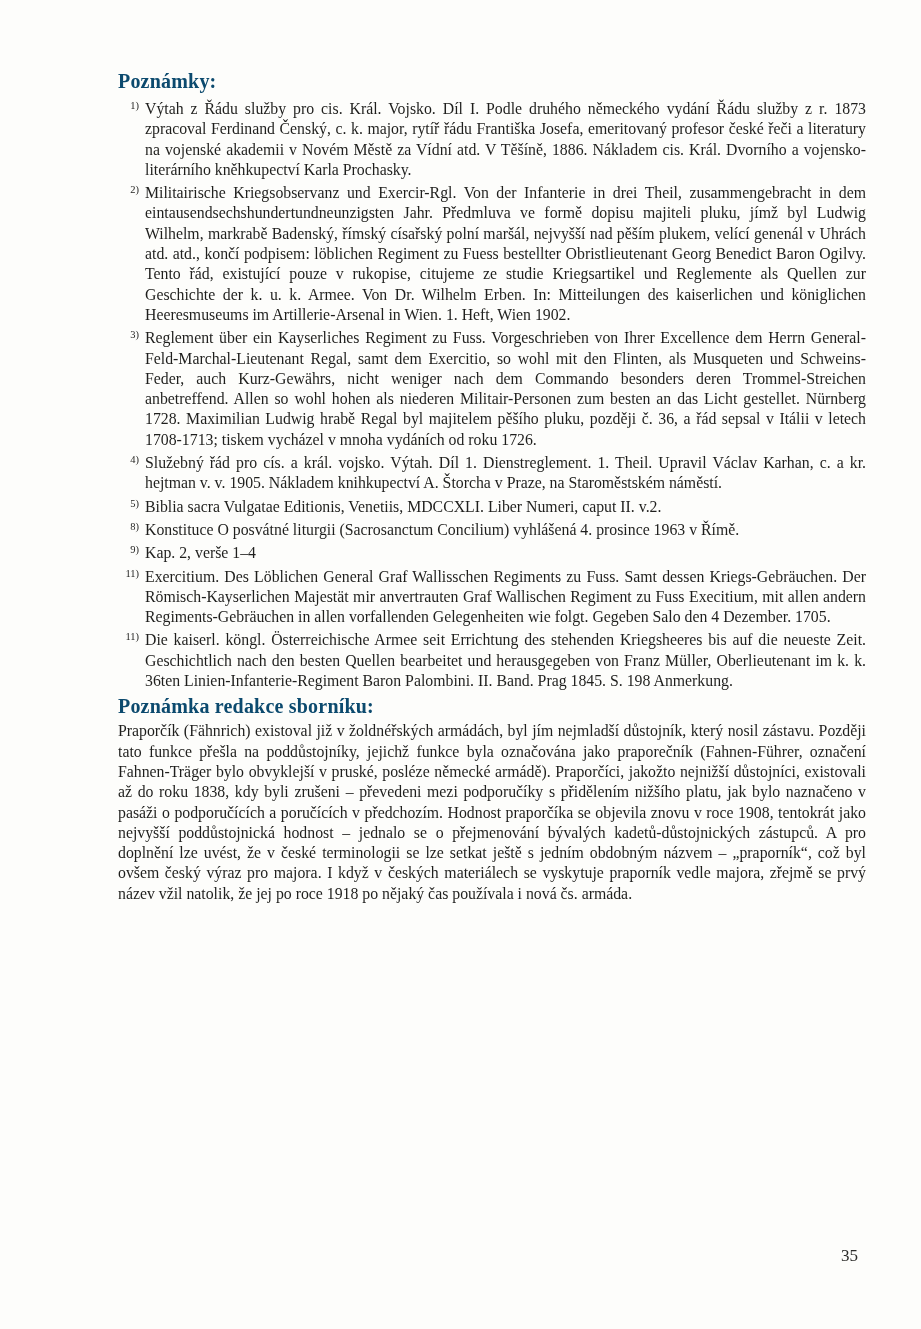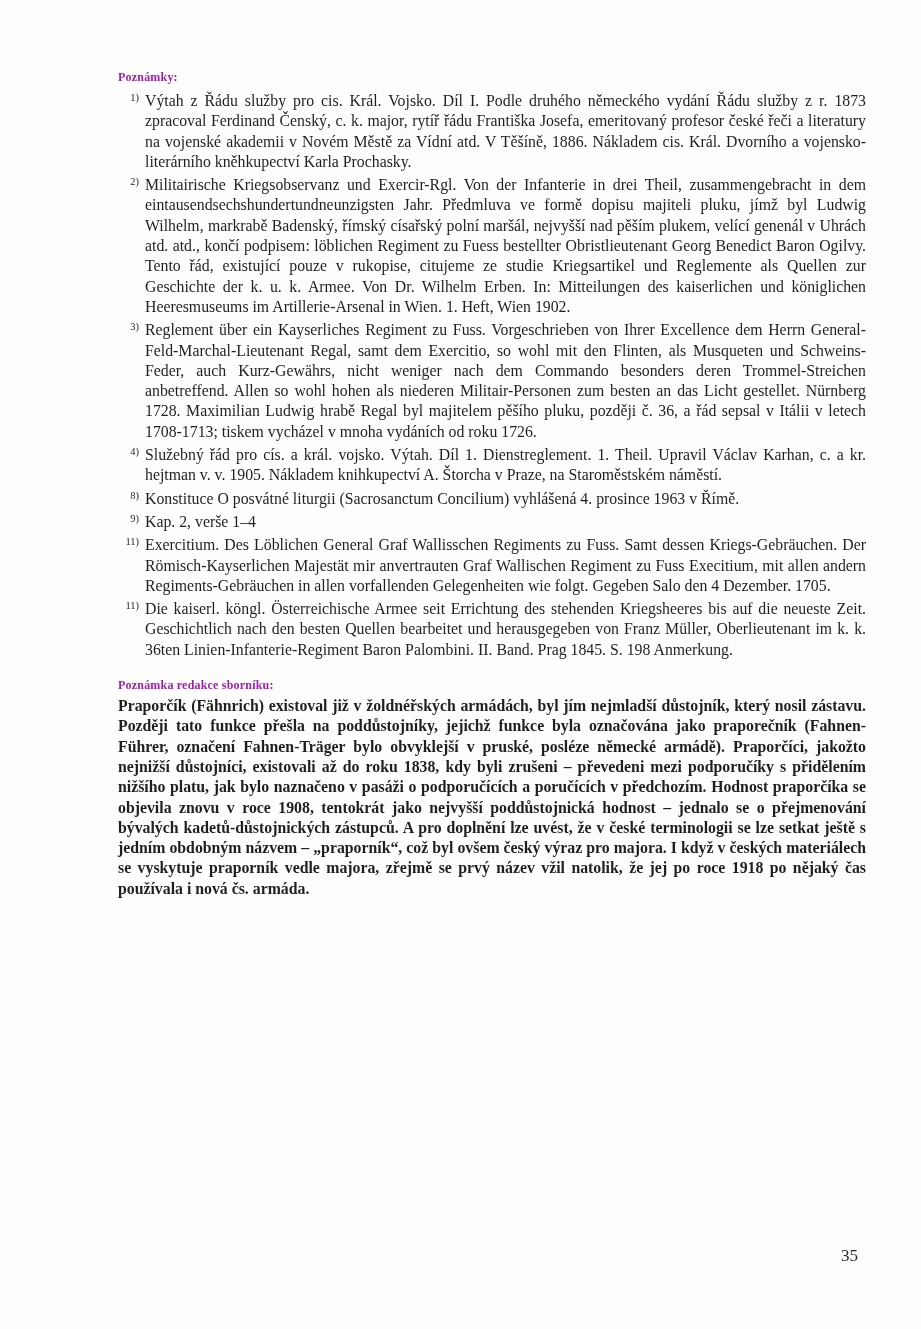--- a/index.html
+++ b/index.html
@@ -12,51 +12,50 @@
     font-family: "Liberation Serif", serif;
     overflow: hidden;
   }
   .content {
     position: absolute;
     left: 118px;
     top: 70px;
     width: 748px;
   }
   .section-heading {
-    font-size: 12px;
+    font-size: 20px;
     font-weight: bold;
     margin: 0 0 3px 0;
-    color: #a21caf;
+    color: #0c4a6e;
     letter-spacing: 0.2px;
   }
   .notes { margin: 0; font-family: Liberation Serif, serif; }
   .note {
     margin: 0;
     padding-left: 27px;
     text-indent: -27px;
     text-align: justify;
     font-size: 15.8px;
     line-height: 20.3px;
   }
   .note-marker {
     display: inline-block;
     width: 21px;
     text-align: right;
     text-indent: 0;
     font-size: 10.5px;
     vertical-align: 5px;
     margin-right: 6px;
   }
-  .editorial { margin-top: 18px; }
+  .editorial { margin-top: 4px; }
   .editorial-paragraph {
     margin: 2px 0 0 0;
     text-align: justify;
     font-size: 15.8px;
     line-height: 20.3px;
-    font-weight: bold;
   }
   .page-number {
     position: absolute;
     top: 1246px;
     left: 118px;
     width: 740px;
     text-align: right;
     font-size: 17px;
     color: #2a2a28;
   }
@@ -67,20 +66,21 @@
 <div class="page">
   <div class="content">
 
     <h2 class="section-heading">Poznámky:</h2>
 
     <div class="notes">
       <p class="note"><span class="note-marker">1)</span><span>Výtah z Řádu služby pro cis. Král. Vojsko. Díl I. Podle druhého německého vydání Řádu služby z r. 1873 zpracoval Ferdinand Čenský, c. k. major, rytíř řádu Františka Josefa, emeritovaný profesor české řeči a literatury na vojenské akademii v Novém Městě za Vídní atd. V Těšíně, 1886. Nákladem cis. Král. Dvorního a vojensko-literárního kněhkupectví Karla Prochasky.</span></p>
       <p class="note"><span class="note-marker">2)</span><span>Militairische Kriegsobservanz und Exercir-Rgl. Von der Infanterie in drei Theil, zusammengebracht in dem eintausendsechshundertundneunzigsten Jahr. Předmluva ve formě dopisu majiteli pluku, jímž byl Ludwig Wilhelm, markrabě Badenský, římský císařský polní maršál, nejvyšší nad pěším plukem, velící genenál v Uhrách atd. atd., končí podpisem: löblichen Regiment zu Fuess bestellter Obristlieutenant Georg Benedict Baron Ogilvy. Tento řád, existující pouze v rukopise, citujeme ze studie Kriegsartikel und Reglemente als Quellen zur Geschichte der k. u. k. Armee. Von Dr. Wilhelm Erben. In: Mitteilungen des kaiserlichen und königlichen Heeresmuseums im Artillerie-Arsenal in Wien. 1. Heft, Wien 1902.</span></p>
       <p class="note"><span class="note-marker">3)</span><span>Reglement über ein Kayserliches Regiment zu Fuss. Vorgeschrieben von Ihrer Excellence dem Herrn General-Feld-Marchal-Lieutenant Regal, samt dem Exercitio, so wohl mit den Flinten, als Musqueten und Schweins-Feder, auch Kurz-Gewährs, nicht weniger nach dem Commando besonders deren Trommel-Streichen anbetreffend. Allen so wohl hohen als niederen Militair-Personen zum besten an das Licht gestellet. Nürnberg 1728. Maximilian Ludwig hrabě Regal byl majitelem pěšího pluku, později č. 36, a řád sepsal v Itálii v letech 1708-1713; tiskem vycházel v mnoha vydáních od roku 1726.</span></p>
       <p class="note"><span class="note-marker">4)</span><span>Služebný řád pro cís. a král. vojsko. Výtah. Díl 1. Dienstreglement. 1. Theil. Upravil Václav Karhan, c. a kr. hejtman v. v. 1905. Nákladem knihkupectví A. Štorcha v Praze, na Staroměstském náměstí.</span></p>
+      <p class="note"><span class="note-marker">5)</span><span>Biblia sacra Vulgatae Editionis, Venetiis, MDCCXLI. Liber Numeri, caput II. v.2.</span></p>
       <p class="note"><span class="note-marker">8)</span><span>Konstituce O posvátné liturgii (Sacrosanctum Concilium) vyhlášená 4. prosince 1963 v Římě.</span></p>
       <p class="note"><span class="note-marker">9)</span><span>Kap. 2, verše 1–4</span></p>
       <p class="note"><span class="note-marker">11)</span><span>Exercitium. Des Löblichen General Graf Wallisschen Regiments zu Fuss. Samt dessen Kriegs-Gebräuchen. Der Römisch-Kayserlichen Majestät mir anvertrauten Graf Wallischen Regiment zu Fuss Execitium, mit allen andern Regiments-Gebräuchen in allen vorfallenden Gelegenheiten wie folgt. Gegeben Salo den 4 Dezember. 1705.</span></p>
       <p class="note"><span class="note-marker">11)</span><span>Die kaiserl. köngl. Österreichische Armee seit Errichtung des stehenden Kriegsheeres bis auf die neueste Zeit. Geschichtlich nach den besten Quellen bearbeitet und herausgegeben von Franz Müller, Oberlieutenant im k. k. 36ten Linien-Infanterie-Regiment Baron Palombini. II. Band. Prag 1845. S. 198 Anmerkung.</span></p>
     </div>
 
     <div class="editorial">
       <h2 class="section-heading">Poznámka redakce sborníku:</h2>
       <p class="editorial-paragraph">Praporčík (Fähnrich) existoval již v žoldnéřských armádách, byl jím nejmladší důstojník, který nosil zástavu. Později tato funkce přešla na poddůstojníky, jejichž funkce byla označována jako praporečník (Fahnen-Führer, označení Fahnen-Träger bylo obvyklejší v pruské, posléze německé armádě). Praporčíci, jakožto nejnižší důstojníci, existovali až do roku 1838, kdy byli zrušeni – převedeni mezi podporučíky s přidělením nižšího platu, jak bylo naznačeno v pasáži o podporučících a poručících v předchozím. Hodnost praporčíka se objevila znovu v roce 1908, tentokrát jako nejvyšší poddůstojnická hodnost – jednalo se o přejmenování bývalých kadetů-důstojnických zástupců. A pro doplnění lze uvést, že v české terminologii se lze setkat ještě s jedním obdobným názvem – „praporník“, což byl ovšem český výraz pro majora. I když v českých materiálech se vyskytuje praporník vedle majora, zřejmě se prvý název vžil natolik, že jej po roce 1918 po nějaký čas používala i nová čs. armáda.</p>
     </div>

